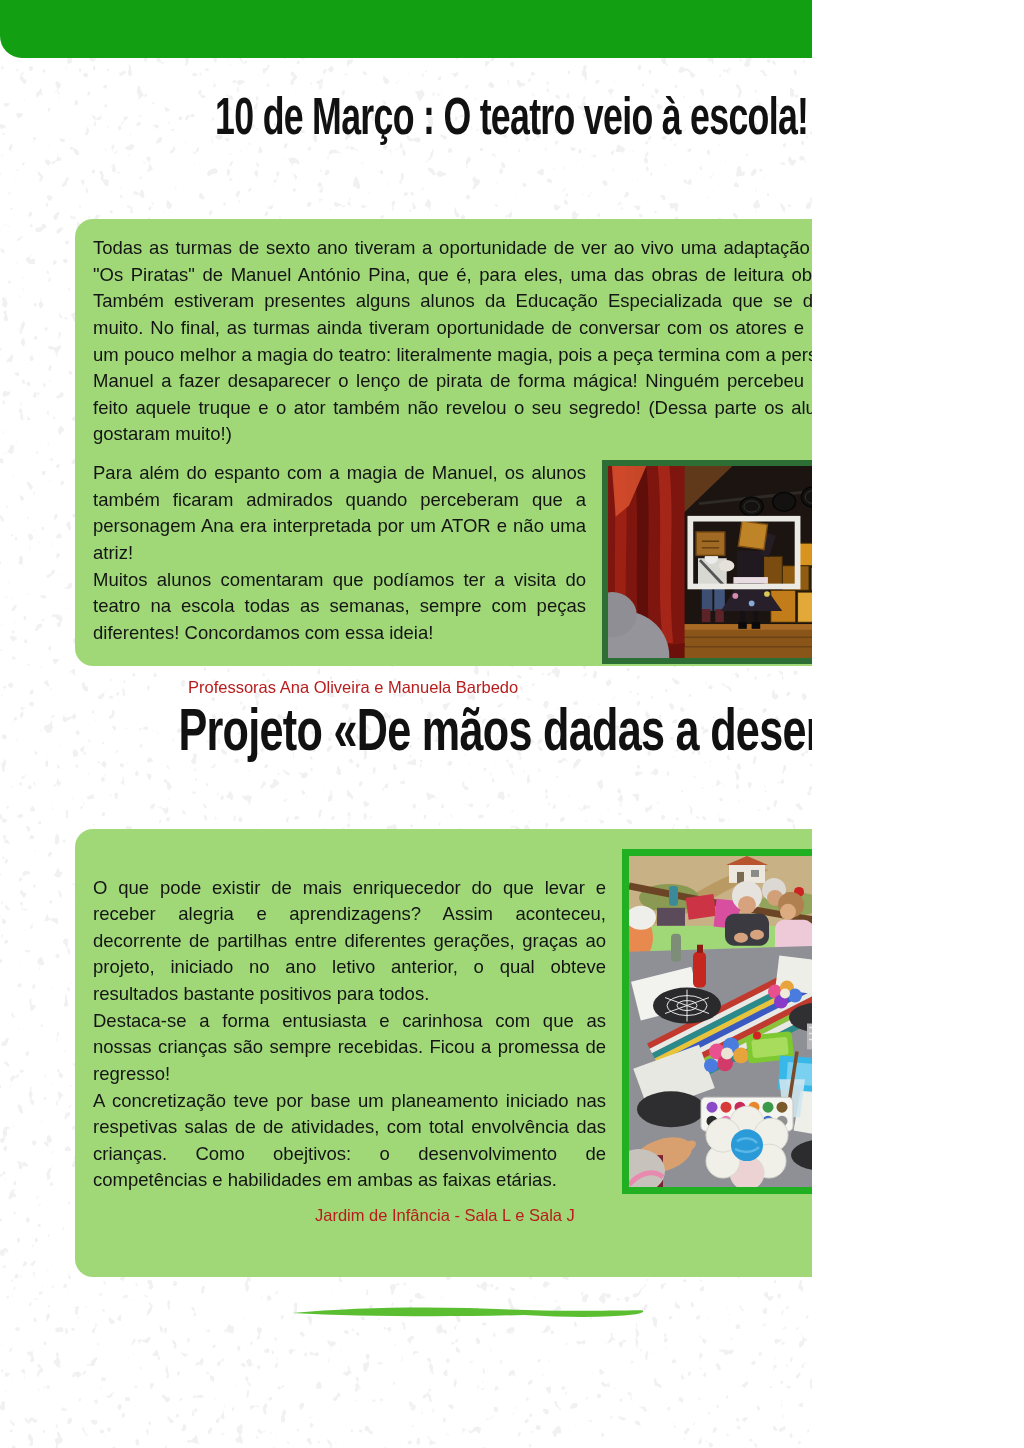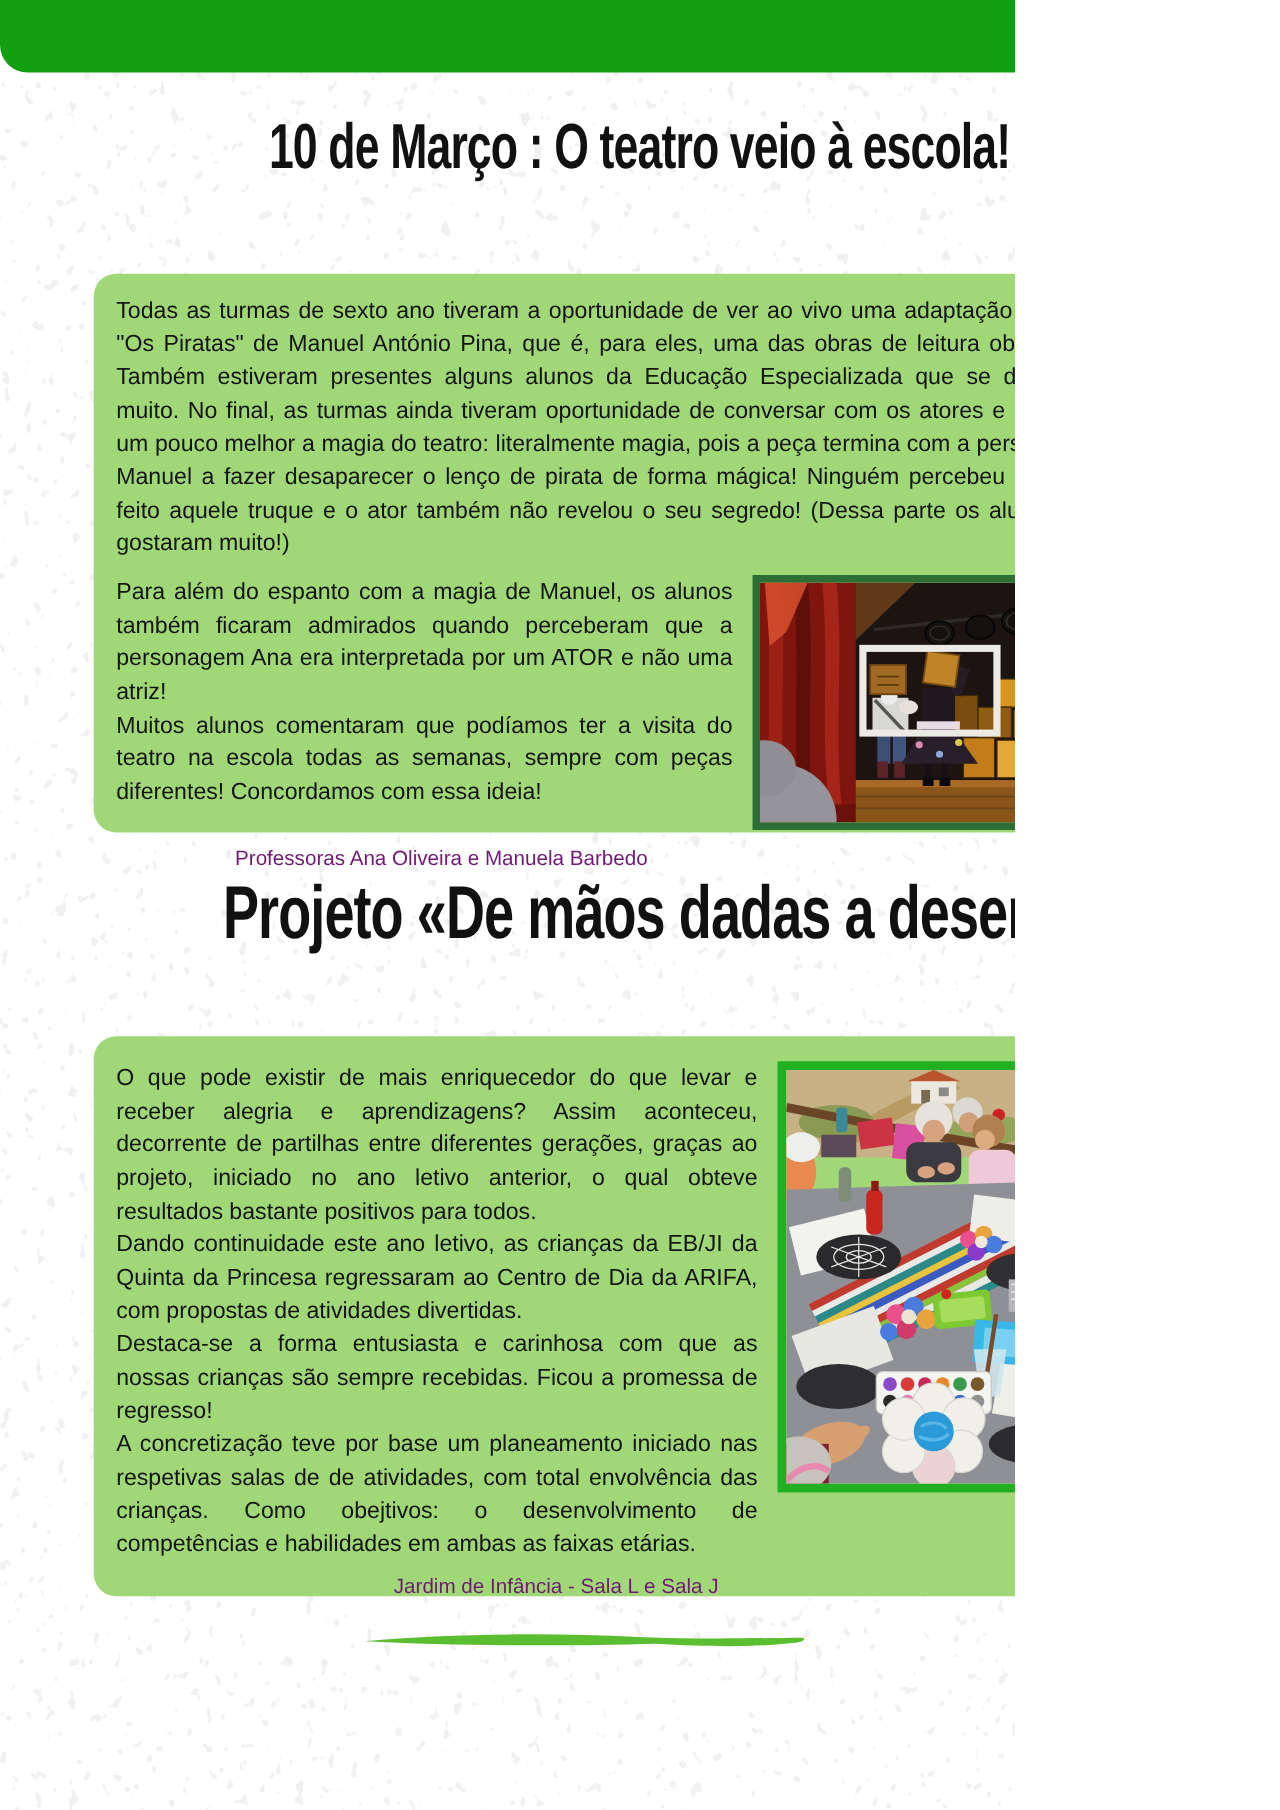--- a/index.html
+++ b/index.html
@@ -64,21 +64,21 @@
   .photo-1{
     width:282px;height:204px;
     border:6px solid var(--photo1-border,#2d6e34);
   }
   .photo-2{
     width:272px;height:345px;
     border:7px solid var(--photo2-border,#21b021);
   }
   .photo-frame svg{display:block;width:100%;height:100%;}
 
-  .credit{font-size:16.5px;color:#701a75;}
+  .credit{font-size:16.5px;color:#b91c1c;}
   .credit-1{margin-top:14px;margin-left:95px;}
   .credit-2{margin-top:12px;margin-left:222px;}
 
   .brush{left:288px;top:1303px;width:360px;height:18px;}
   .brush svg{display:block;width:100%;height:100%;}
 </style>
 </head>
 <body>
 
 <div class="page">
@@ -188,24 +188,23 @@
       </div>
     </div>
     <div class="credit credit-1">Professoras Ana Oliveira e Manuela Barbedo</div>
   </div>
 
   <div class="layer title title-2">
     <span class="squeeze">Projeto «De mãos dadas a desenhar sorrisos»</span>
   </div>
 
   <div class="layer green-box box-2">
-    <div class="cols" style="margin-top:0;">
+    <div class="cols" style="margin-top:0;align-items:flex-end;">
       <div class="text-col">
         <div class="para">O que pode existir de mais enriquecedor do que levar e receber alegria e aprendizagens? Assim aconteceu, decorrente de partilhas entre diferentes gerações, graças ao projeto, iniciado no ano letivo anterior, o qual obteve resultados bastante positivos para todos.</div>
-        <div class="para">Dando continuidade este ano letivo, as crianças da EB/JI da Quinta da Princesa regressaram ao Centro de Dia da ARIFA, com propostas de atividades divertidas.</div>
         <div class="para">Destaca-se a forma entusiasta e carinhosa com que as nossas crianças são sempre recebidas. Ficou a promessa de regresso!</div>
         <div class="para">A concretização teve por base um planeamento iniciado nas respetivas salas de de atividades, com total envolvência das crianças. Como obejtivos: o desenvolvimento de competências e habilidades em ambas as faixas etárias.</div>
       </div>
       <div class="photo-frame photo-2">
         <svg viewBox="0 0 258 332" preserveAspectRatio="none">
 
           <rect width="258" height="70" fill="#c8b184"></rect>
           <path d="M20 66 C60 40 90 22 124 10 L140 14 C104 30 70 50 36 70 Z" fill="#b99a62"></path>
           <ellipse cx="40" cy="42" rx="30" ry="14" fill="#8a9a52"></ellipse>
           <ellipse cx="162" cy="48" rx="32" ry="12" fill="#93a55a"></ellipse>

